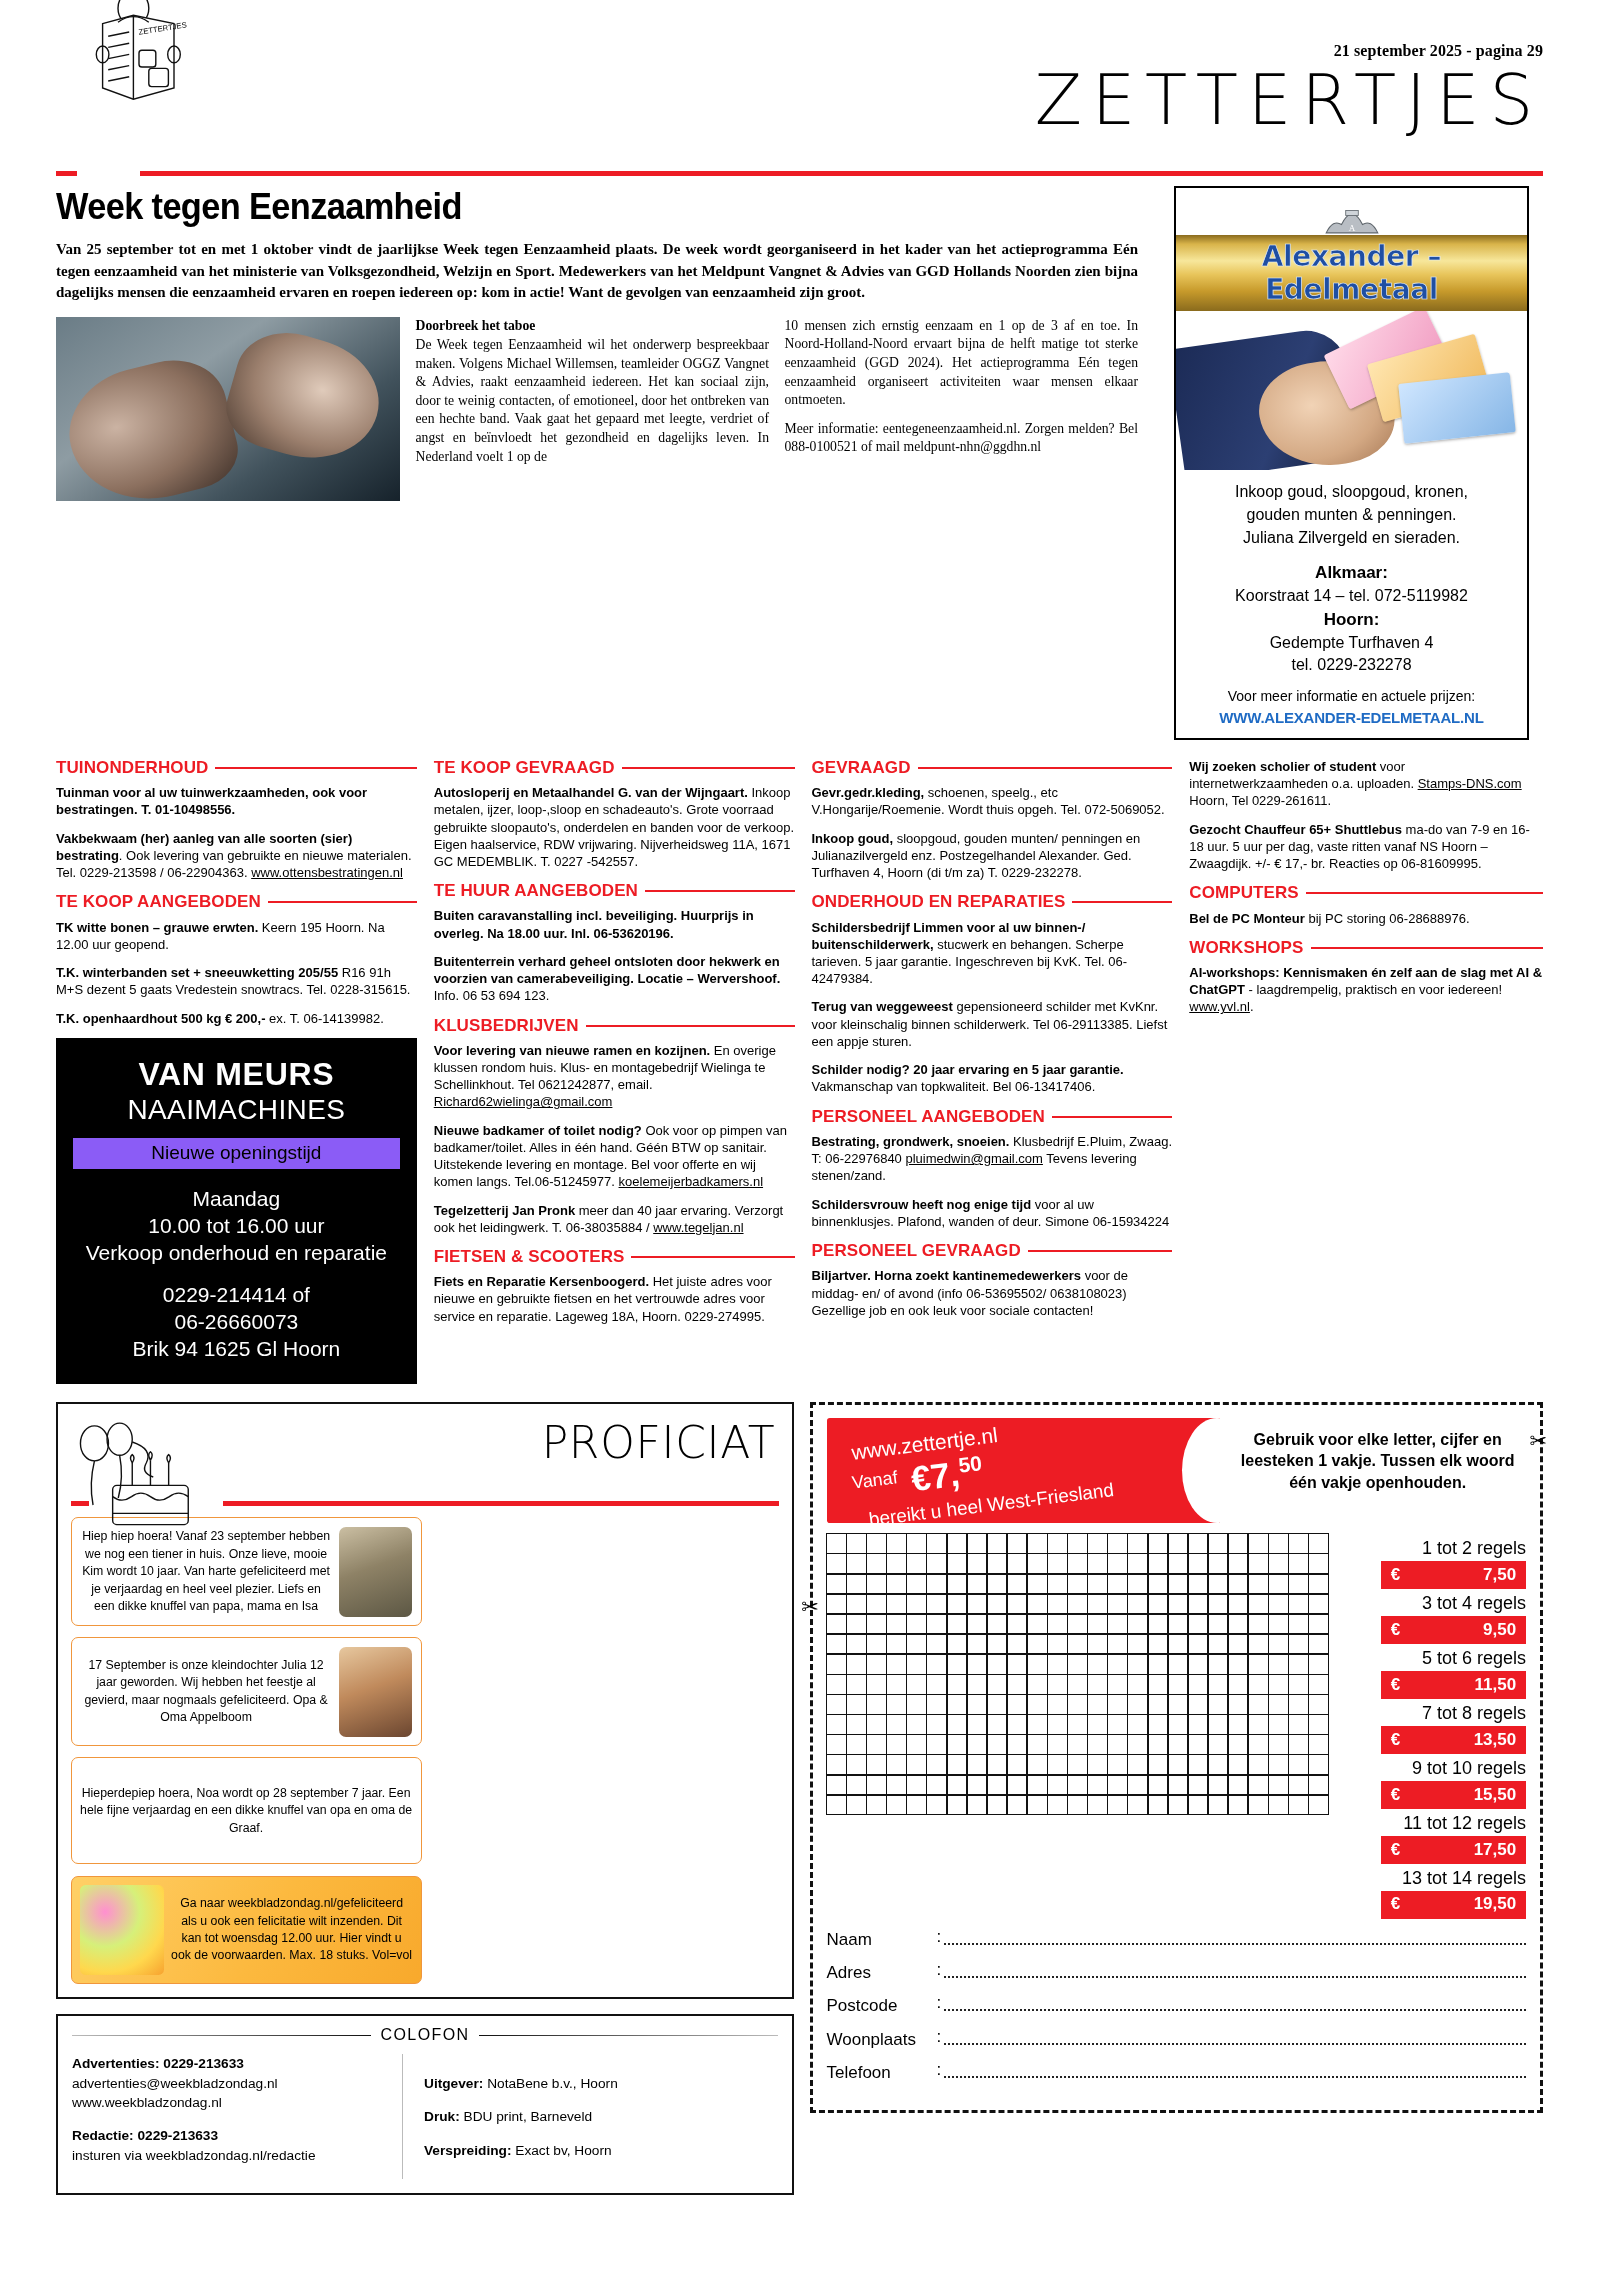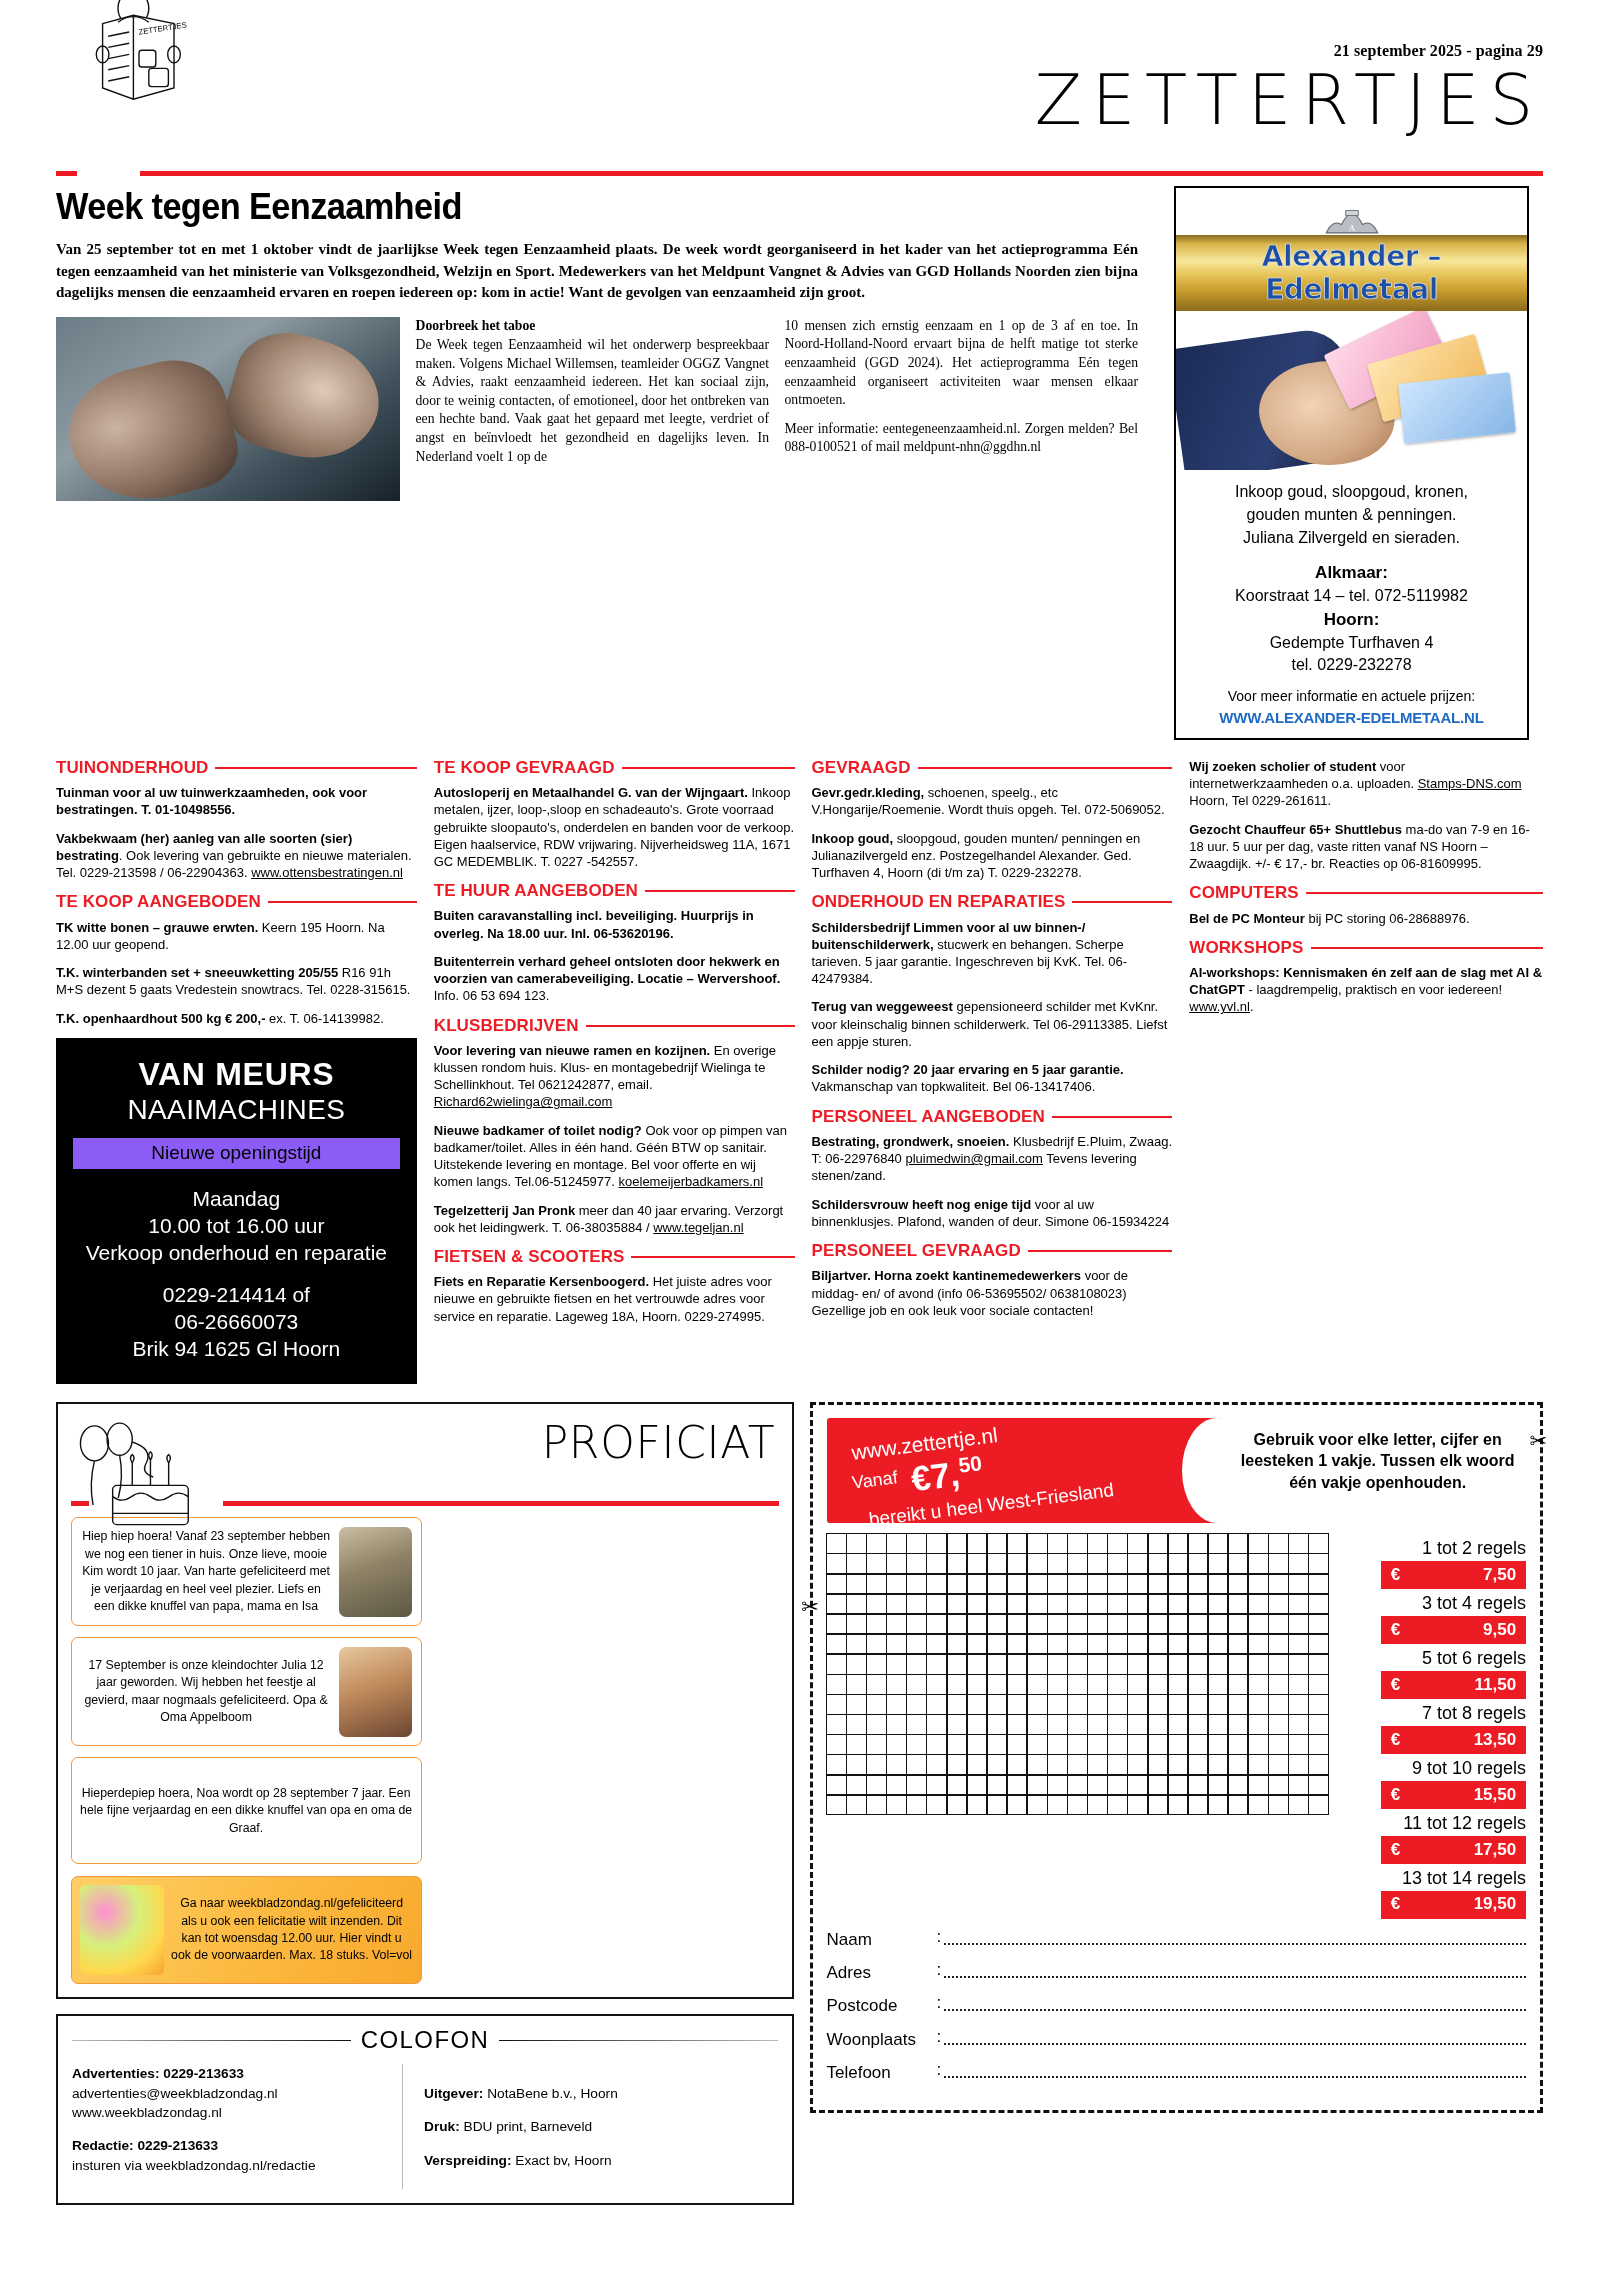--- a/index.html
+++ b/index.html
@@ -160,21 +160,21 @@
      text-align: center; padding: 14px 9.8px; font-size: 14px; line-height: 1.36; }
   .opsturen b { display:block; margin-bottom: 2.8px; }
   .opsturen .it { font-style: italic; margin-top: 11.2px; display:block; }
   .scissors { position: absolute; font-size: 21px; }
 
   
   .colofon { width: 738px; border: 2.1px solid #111; margin-top: 15.5px; padding: 9.8px 14px 14px; }
   .colofon-head { display:flex; align-items:center; gap: 9.8px; }
   .colofon-head .r { flex: 1; height: 1.4px; background: linear-gradient(90deg,#111,#bbb); }
   .colofon-head .r.left { background: linear-gradient(90deg,#bbb,#111); }
-  .colofon-title { font-size: 24px; letter-spacing: 1.4px; font-weight: 400; }
+  .colofon-title { font-size: 16px; letter-spacing: 1.4px; font-weight: 400; }
   .colofon-body { display: flex; gap: 0; margin-top: 9.8px; }
   .colofon-left { width: 330px; padding-right: 18px; }
   .colofon-right { flex: 1; border-left: 1.4px solid #bbb; padding-left: 21px; padding-top: 19.7px; }
   .colofon p { font-size: 13.7px; line-height: 1.42; }
   .colofon .blk { margin-bottom: 14px; }
   .colofon b { font-weight: bold; }
 </style>
 </head>
 <body>
 

